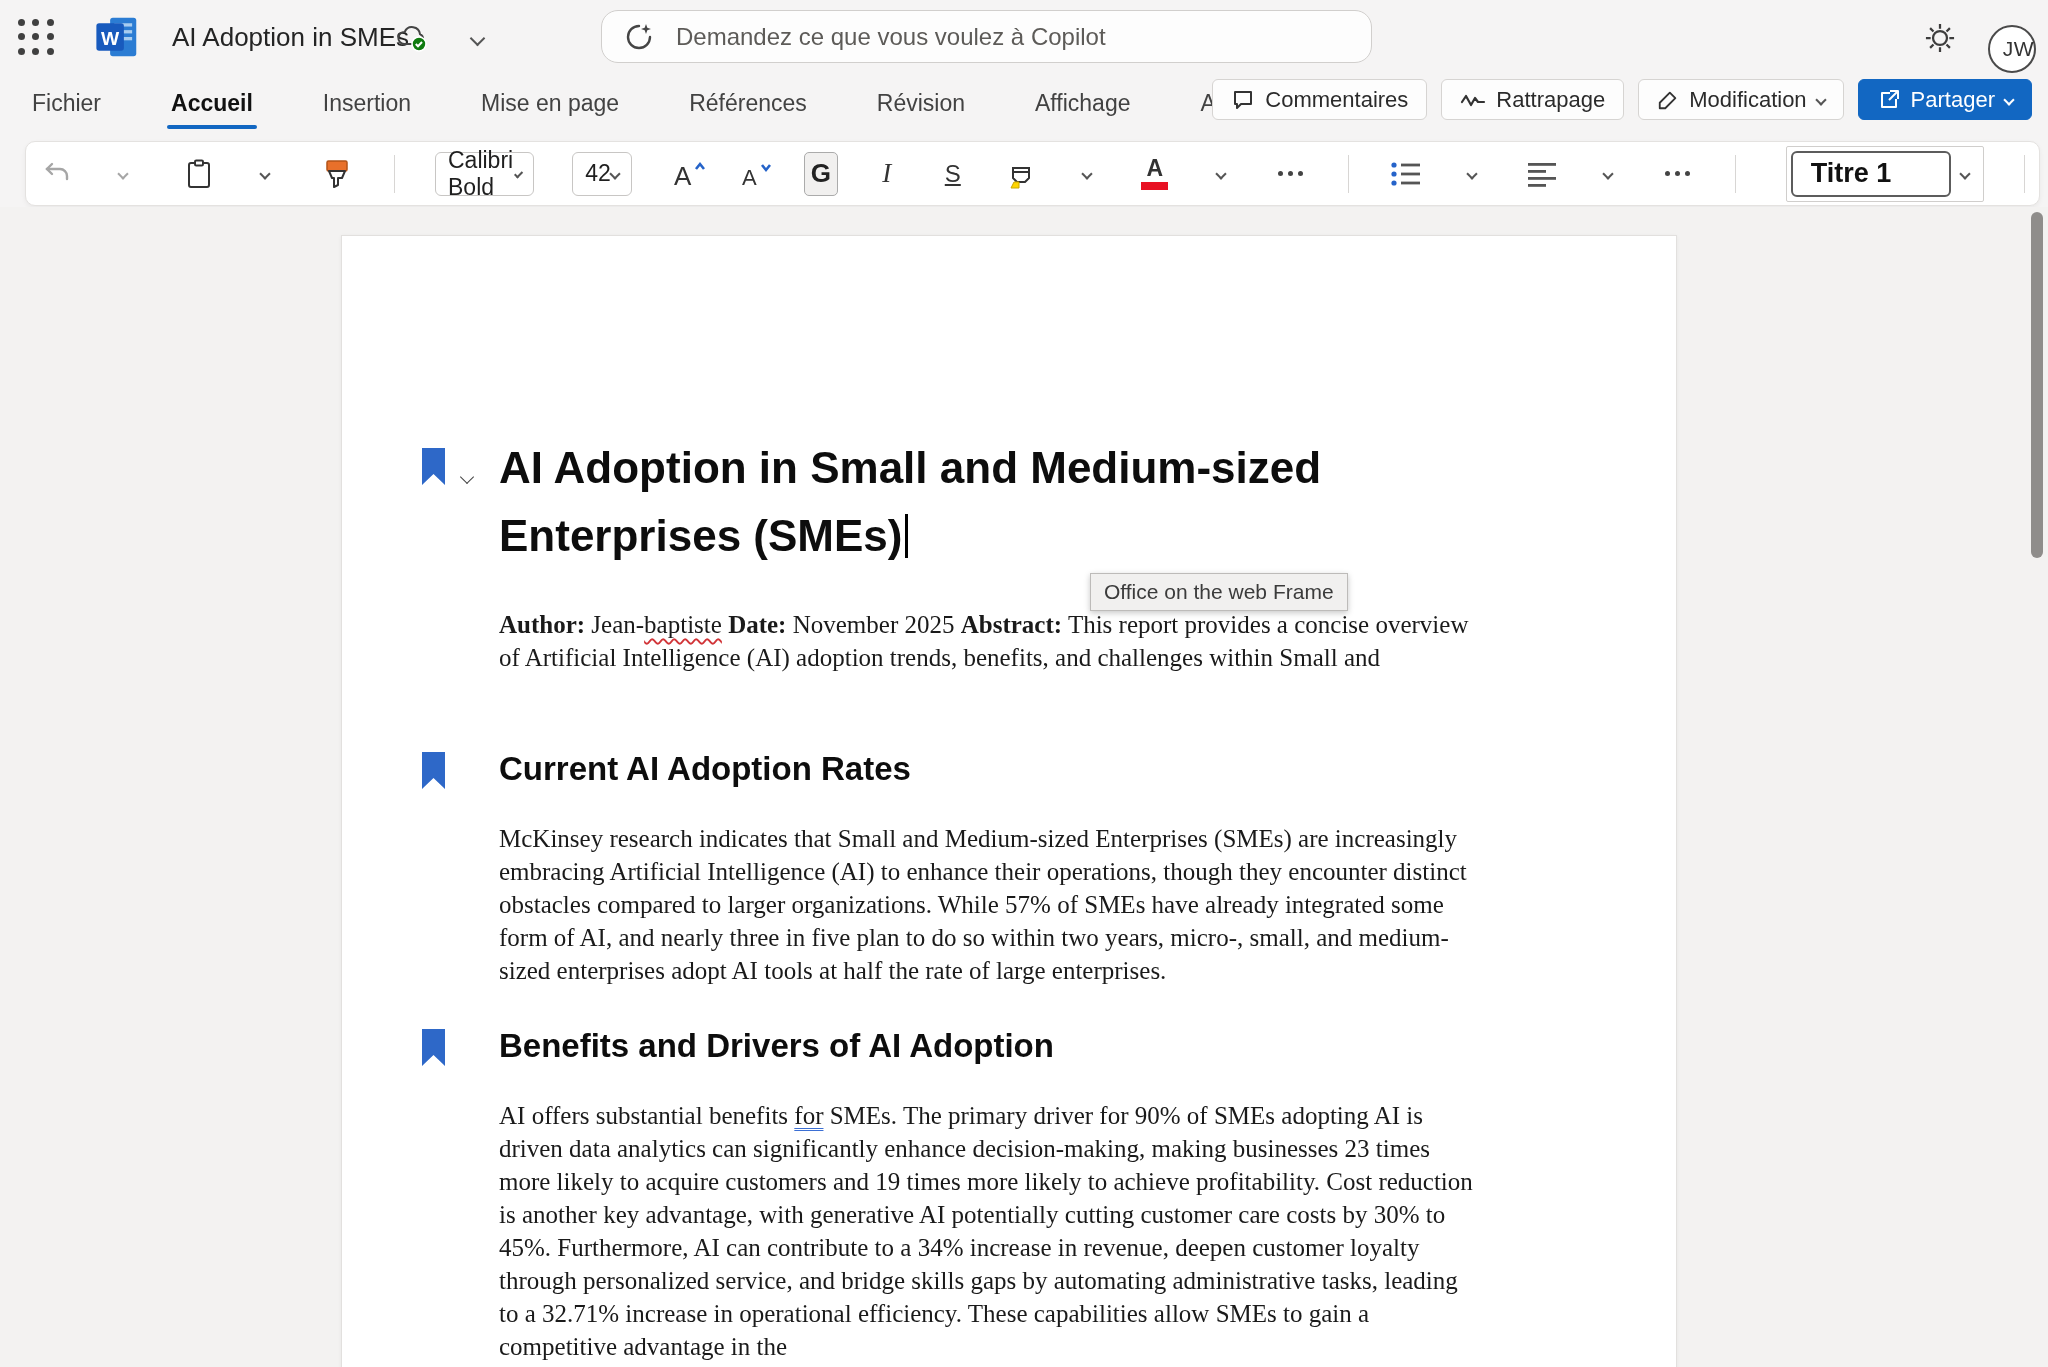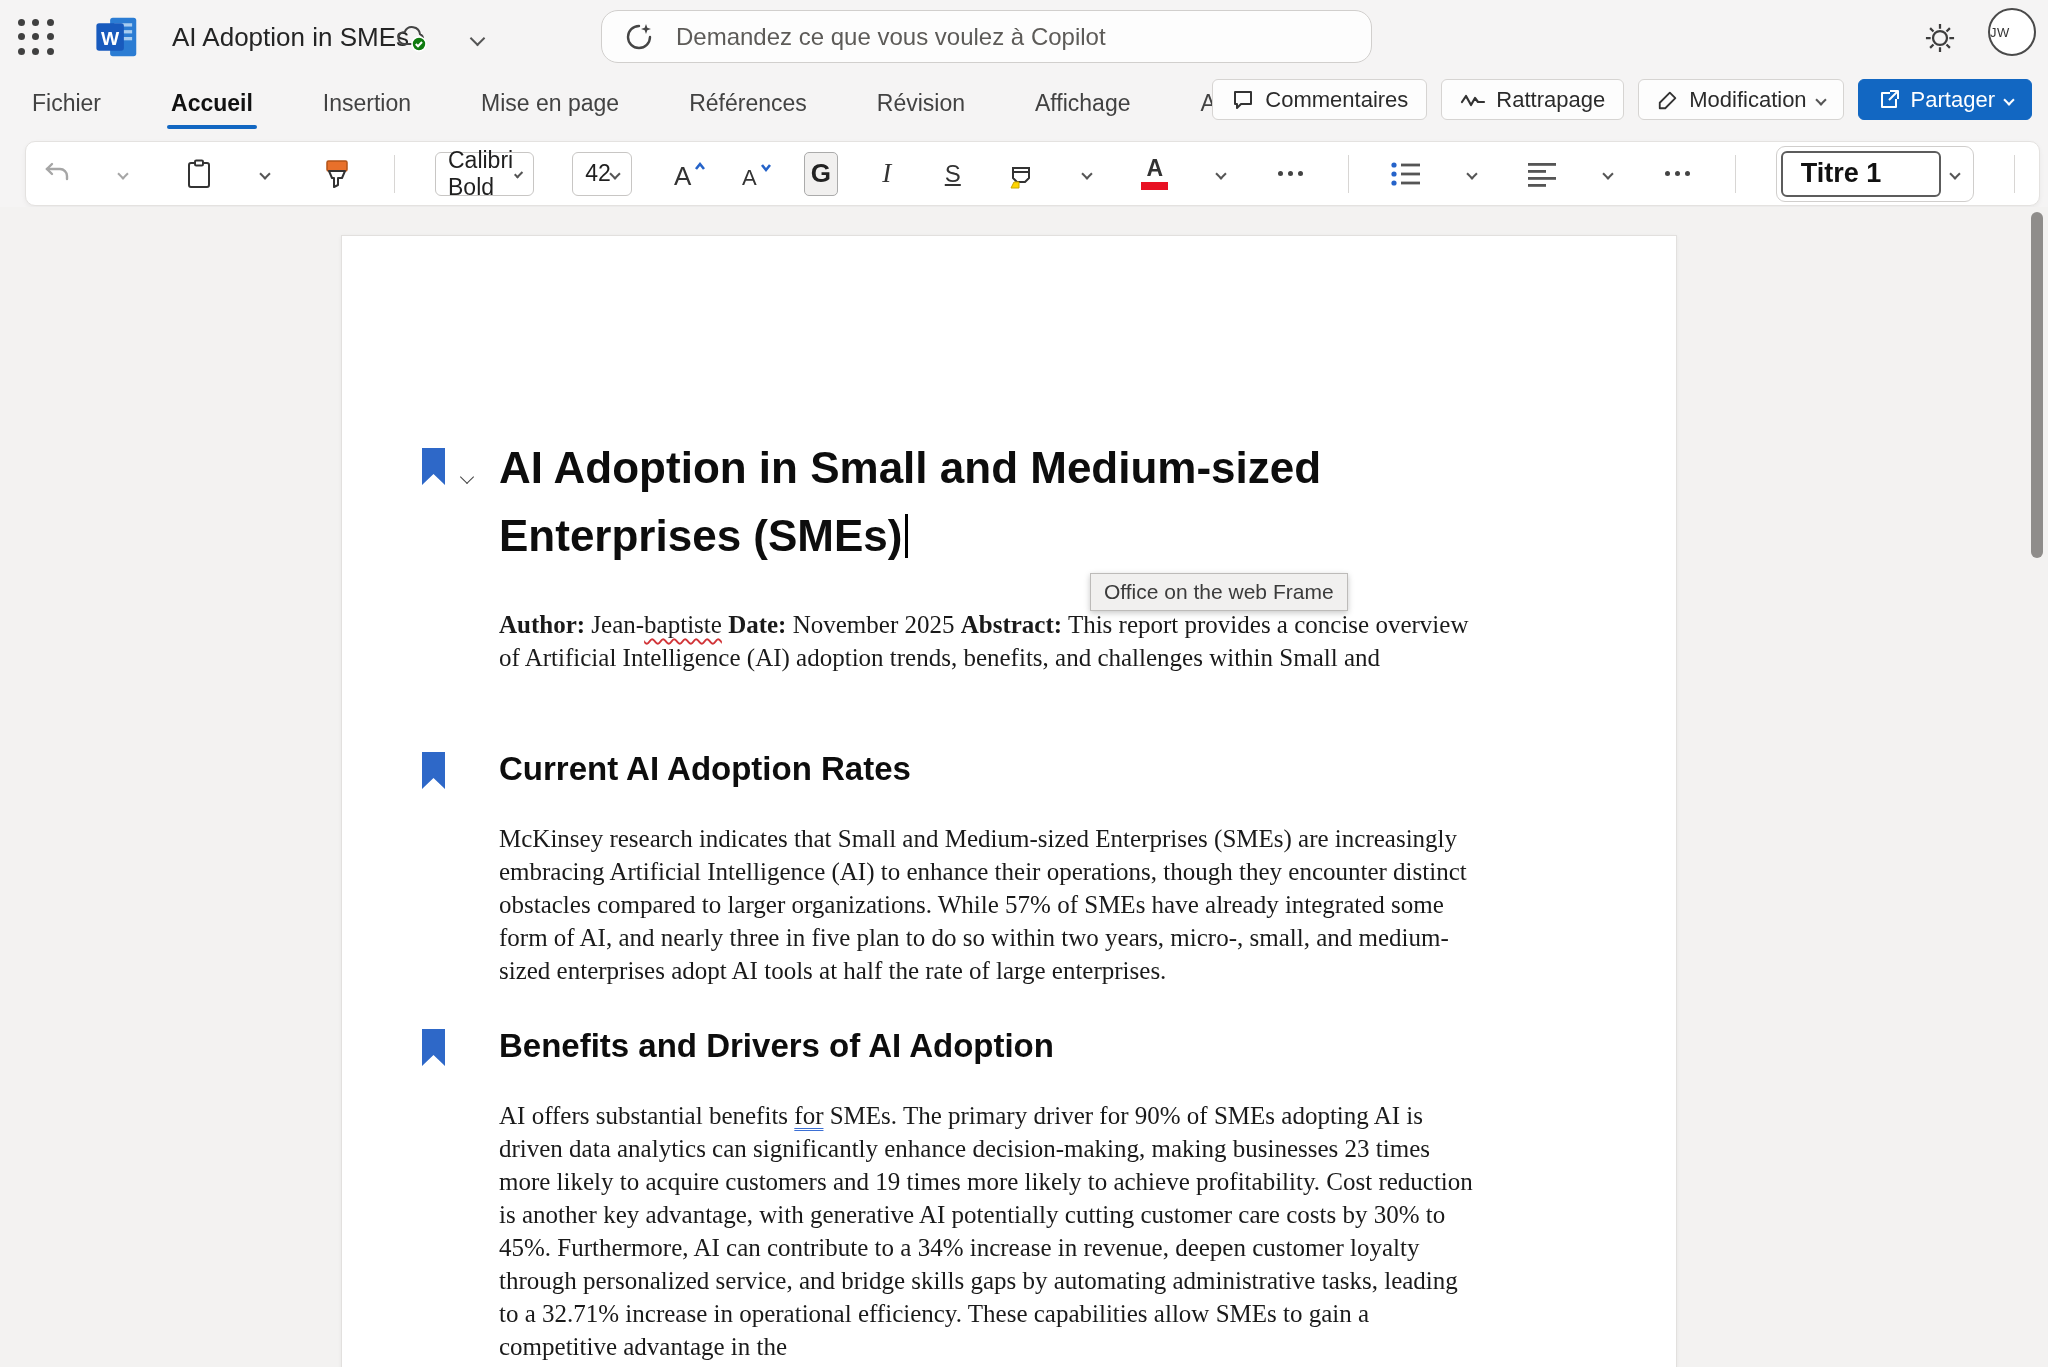--- a/index.html
+++ b/index.html
@@ -19,23 +19,23 @@
   .chev { display:inline-block; width:11px; height:11px; border-right:2px solid #555;
           border-bottom:2px solid #555; transform:rotate(45deg); }
   .chev.small { width:8px; height:8px; }
   .copilot-box { position:absolute; left:601px; top:10px; width:771px; height:53px;
                  background:#fdfdfd; border:1px solid #d1cfcd; border-radius:17px;
                  display:flex; align-items:center; padding:0 22px; gap:22px; }
   .copilot-box input { border:none; outline:none; background:transparent; flex:1;
                  font-size:24px; color:#5d5b58; font-family:"Liberation Sans",sans-serif; }
   .copilot-box input::placeholder { color:#5d5b58; opacity:1; }
   .gear { position:absolute; left:1922px; top:20px; }
-  .avatar { position:absolute; left:1988px; top:8px; width:48px; height:48px; border-radius:50%;
+  .avatar { position:absolute; left:1988px; top:25px; width:48px; height:48px; border-radius:50%;
             background:#fff; border:2px solid #4a4a4a; display:flex; align-items:center;
-            justify-content:flex-start; font-size:13px; color:#333; letter-spacing:.5px; }
+            justify-content:flex-end; font-size:21px; color:#333; letter-spacing:.5px; }
 
   
   .menubar { position:absolute; left:0; top:75px; width:2048px; height:63px; }
   .tabs { position:absolute; left:30px; top:0; display:flex; gap:66px; align-items:center; height:56px; }
   .tab { font-size:23px; color:#424242; position:relative; padding:4px 2px; cursor:pointer; white-space:nowrap; }
   .tab.active { color:#111; font-weight:bold; }
   .tab.active::after { content:""; position:absolute; left:-2px; right:-2px; bottom:-8px;
                        height:4px; border-radius:2px; background:#1267c2; }
   .actions { position:absolute; right:16px; top:4px; display:flex; gap:14px; align-items:center; }
   .abtn { height:41px; display:flex; align-items:center; gap:10px; padding:0 18px;
@@ -59,21 +59,21 @@
   .bold-btn { width:44px; background:#f1f0ef; border:1px solid #ababab; font-weight:bold;
               font-size:26px; color:#222; }
   .ital { font-family:"Liberation Serif",serif; font-style:italic; font-size:27px; }
   .undl { text-decoration:underline; font-size:24px; }
   .fontcolor { display:flex; flex-direction:column; align-items:center; line-height:1; }
   .fontcolor .a { font-size:23px; font-weight:bold; color:#333; }
   .fontcolor .bar { width:27px; height:8px; background:#e81123; margin-top:2px; }
   .dots3 { display:flex; gap:5px; align-items:center; }
   .dots3 i { width:5px; height:5px; border-radius:50%; background:#444; }
   .style-group { display:flex; align-items:center; height:56px; border:1px solid #d0cecc;
-                 border-radius:9px; padding:4px; margin-left:0; cursor:pointer; }
+                 border-radius:2px; padding:4px; margin-left:10px; cursor:pointer; }
   .style-box { height:46px; border:2px solid #5c5c5c; border-radius:6px; display:flex;
                align-items:center; padding:0 18px; font-weight:bold; font-size:27px; color:#111;
                min-width:160px; background:#fff; }
   .style-group .chev { margin:0 10px; }
   .right-cluster { margin-left:auto; display:flex; align-items:center; }
   .copilot-label { font-size:24px; color:#242424; padding:0 8px; }
 
   
   .nav-toggle { position:absolute; left:12px; top:220px; width:60px; height:60px; background:#fff;
                 border-radius:14px; box-shadow:0 2px 8px rgba(0,0,0,.12); display:flex;

